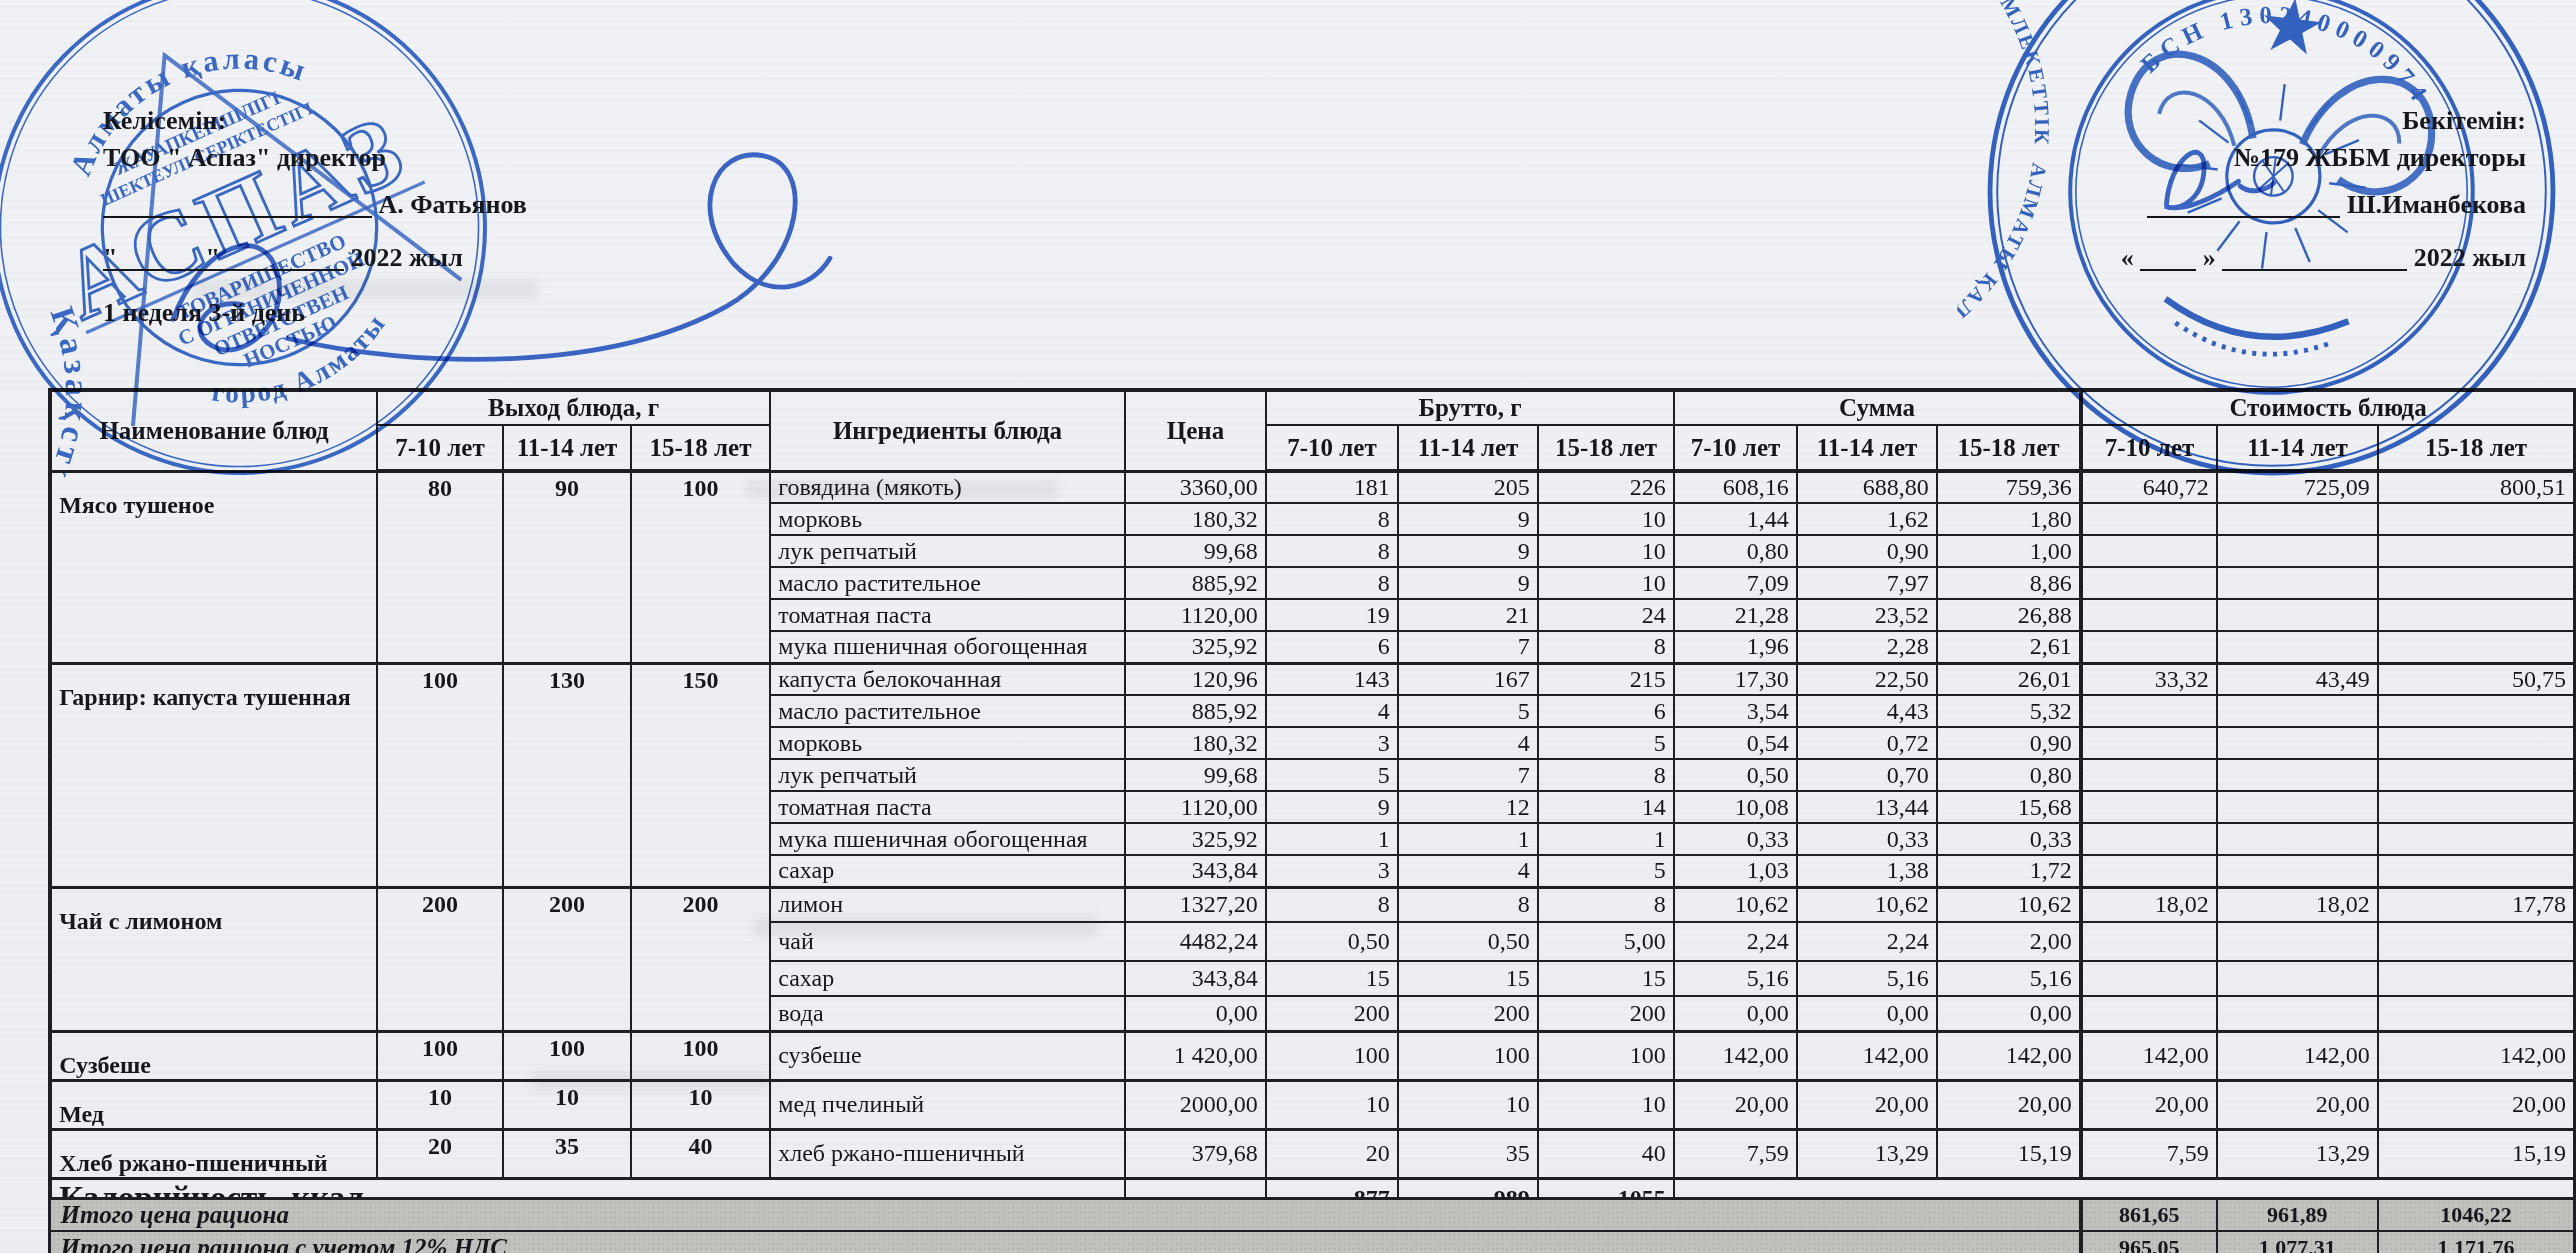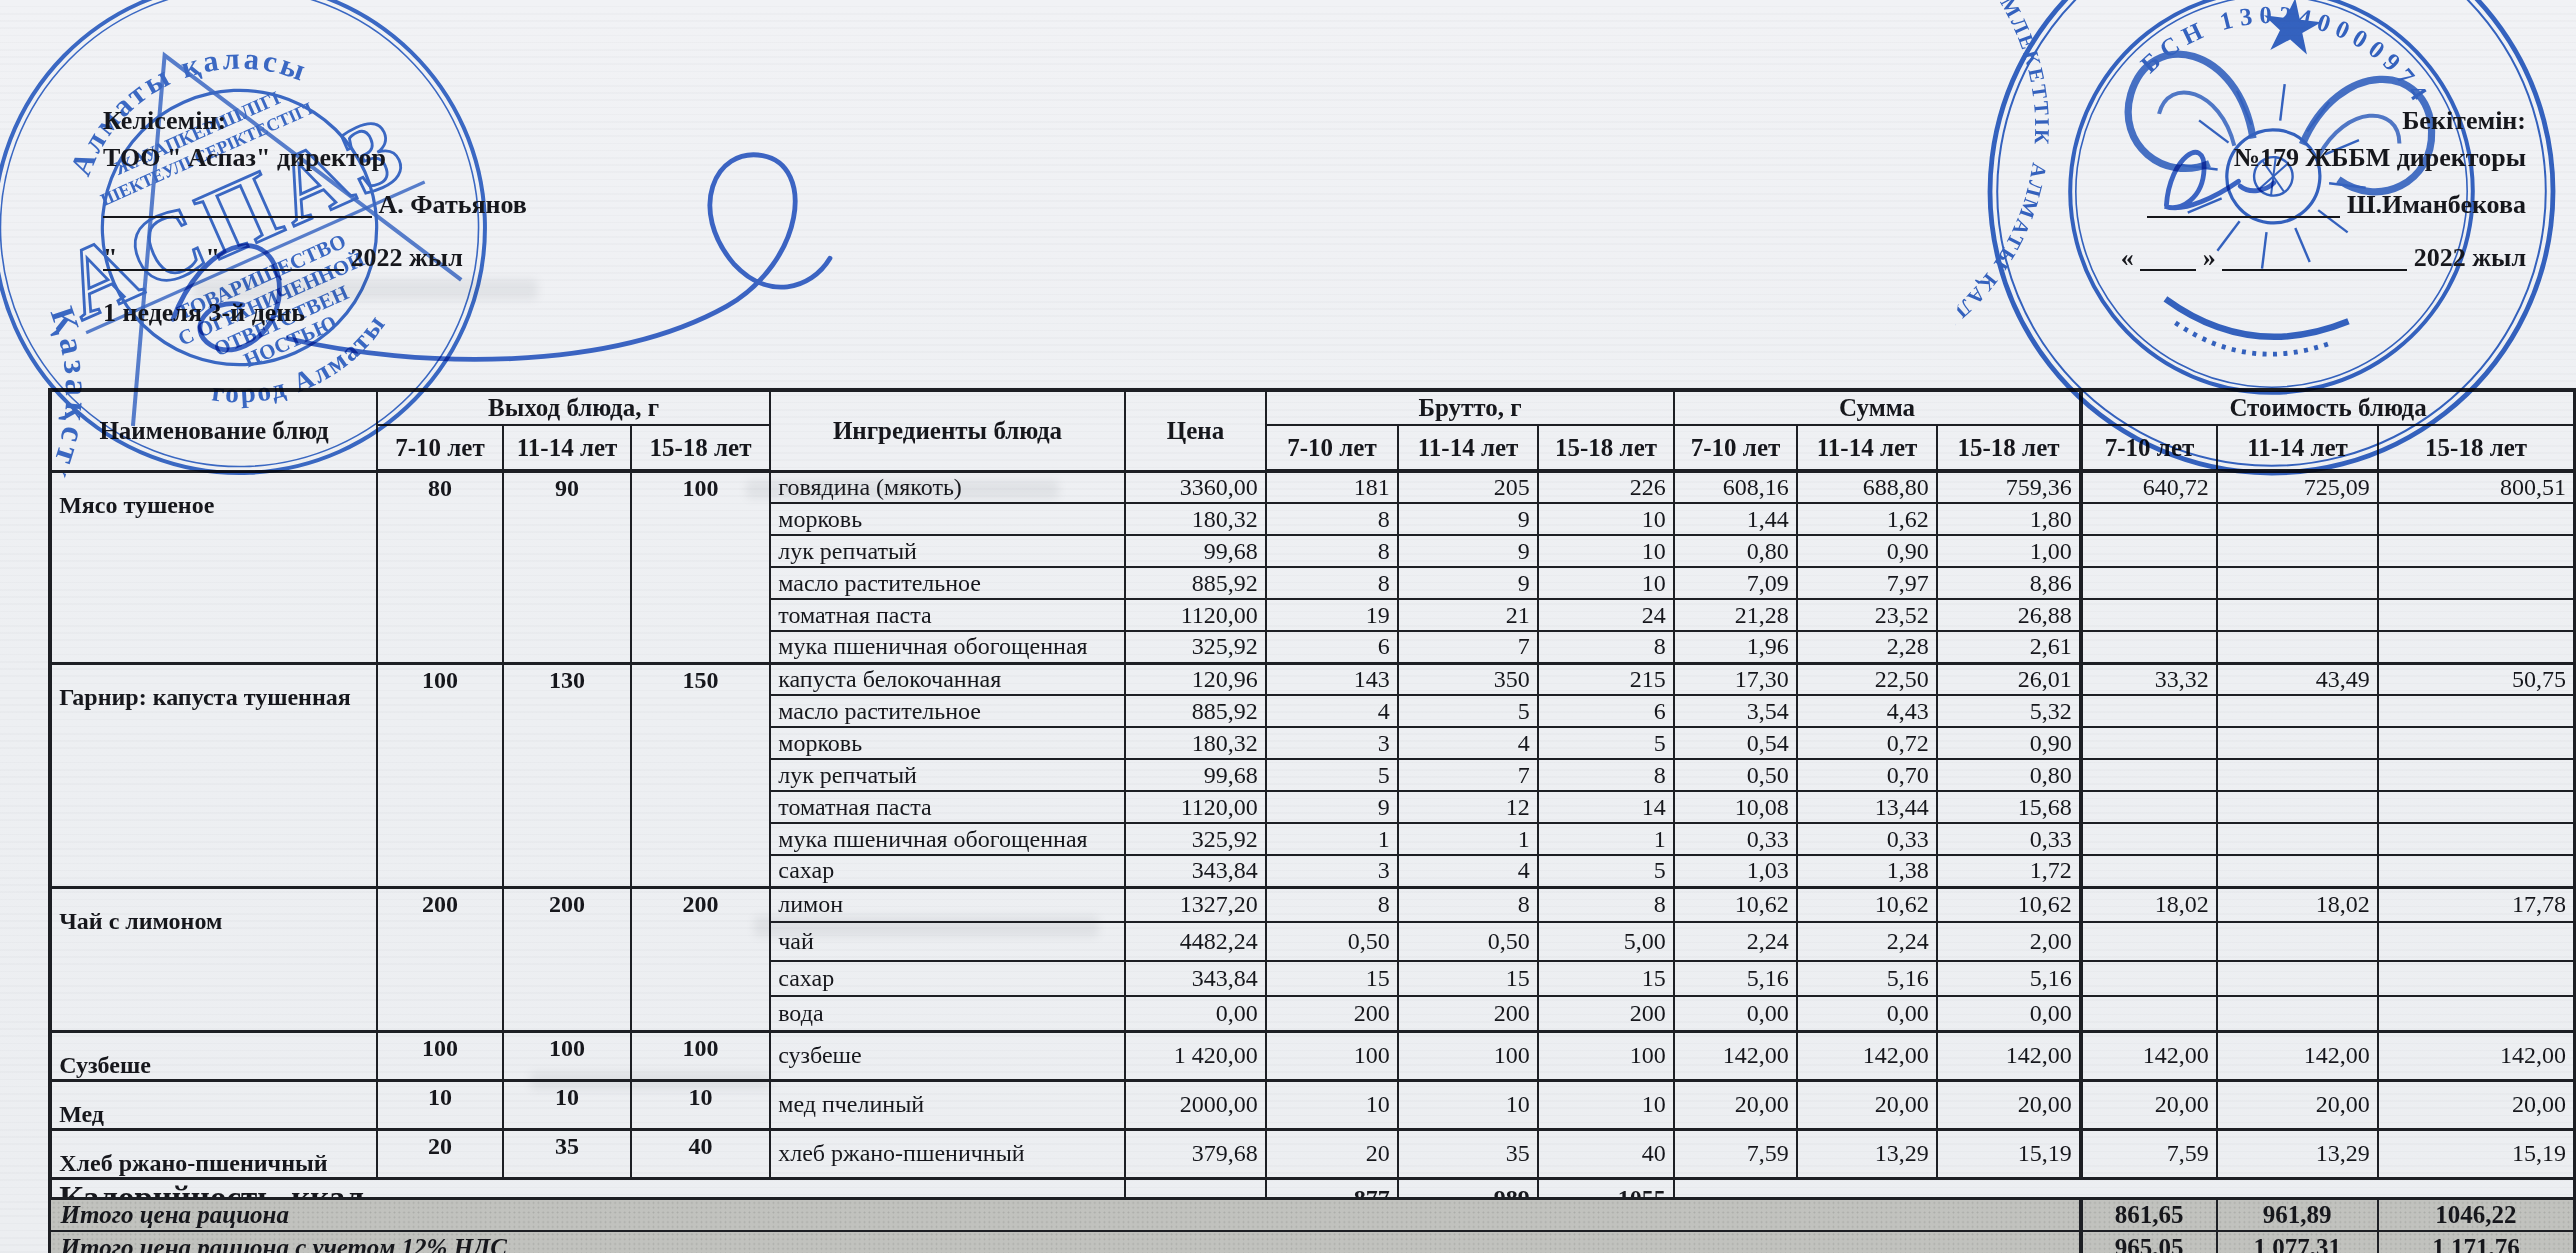--- a/index.html
+++ b/index.html
@@ -52,21 +52,21 @@
   .totals-table{position:absolute;left:48px;top:1197px;width:2526px;z-index:4;border:3.2px solid #1d1f24;}
   .totals-table td{
     border:2.4px solid #1d1f24;
     background-color:#c1c2be;
     background-image:radial-gradient(rgba(70,72,70,.18) 0.8px,transparent 1.1px);
     background-size:4.8px 4.8px;
   }
   .totals-table tr:first-child{height:32px;}
   .totals-table tr:last-child{height:35px;}
   td.t-label{font-weight:bold;font-style:italic;font-size:25px;text-align:left;padding:0 9.6px;}
-  td.t-val{font-weight:bold;font-size:25px;text-align:center;}
+  td.t-val{font-weight:bold;font-size:22px;text-align:center;}
 </style>
 </head>
 <body>
 
 <div class="hdr hdr-left">
   <div class="row">Келісемін:</div>
   <div class="row">ТОО " Аспаз" директор</div>
   <div class="row sig-row">
     <span class="uline" style="width:269px"></span>
     <span>А. Фатьянов</span>
@@ -313,21 +313,21 @@
         <td class="num"></td>
       </tr>
       <tr class="block-start" style="height: 32px;">
         <td class="name" rowspan="7">Гарнир: капуста тушенная</td>
         <td class="yield" rowspan="7">100</td>
         <td class="yield" rowspan="7">130</td>
         <td class="yield" rowspan="7">150</td>
         <td class="ing">капуста белокочанная</td>
         <td class="num">120,96</td>
         <td class="num">143</td>
-        <td class="num">350</td>
+        <td class="num">167</td>
         <td class="num">215</td>
         <td class="num">17,30</td>
         <td class="num">22,50</td>
         <td class="num">26,01</td>
         <td class="num sep">33,32</td>
         <td class="num">43,49</td>
         <td class="num">50,75</td>
       </tr>
       <tr style="height: 32px;">
         <td class="ing">масло растительное</td>

